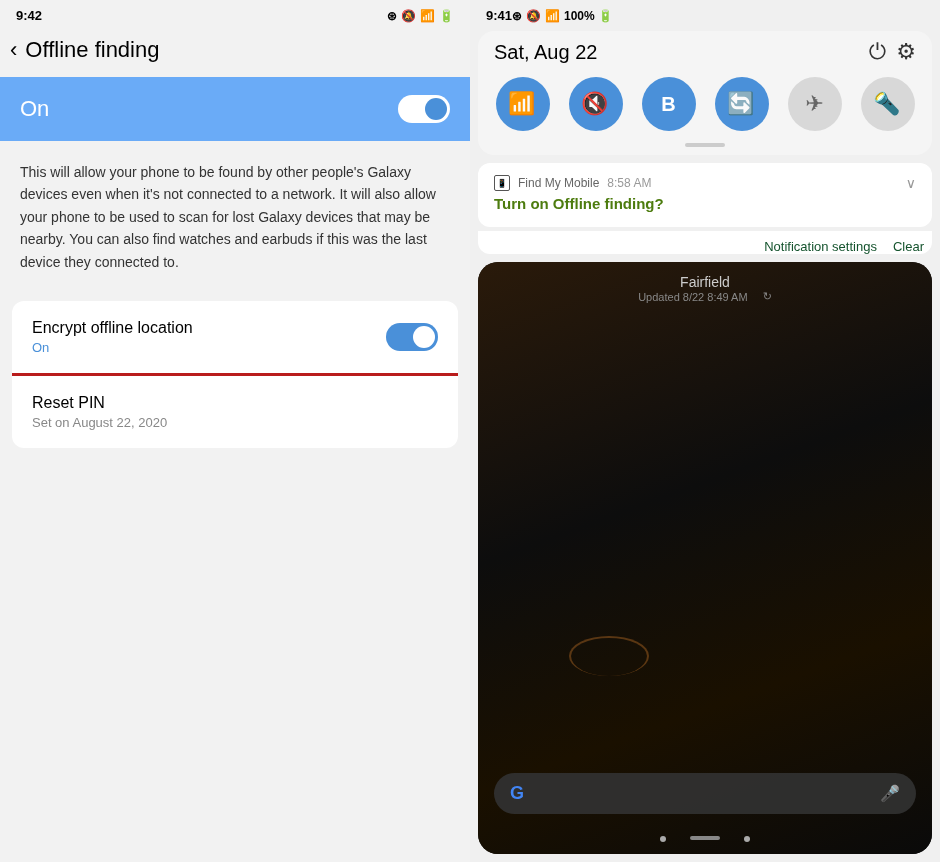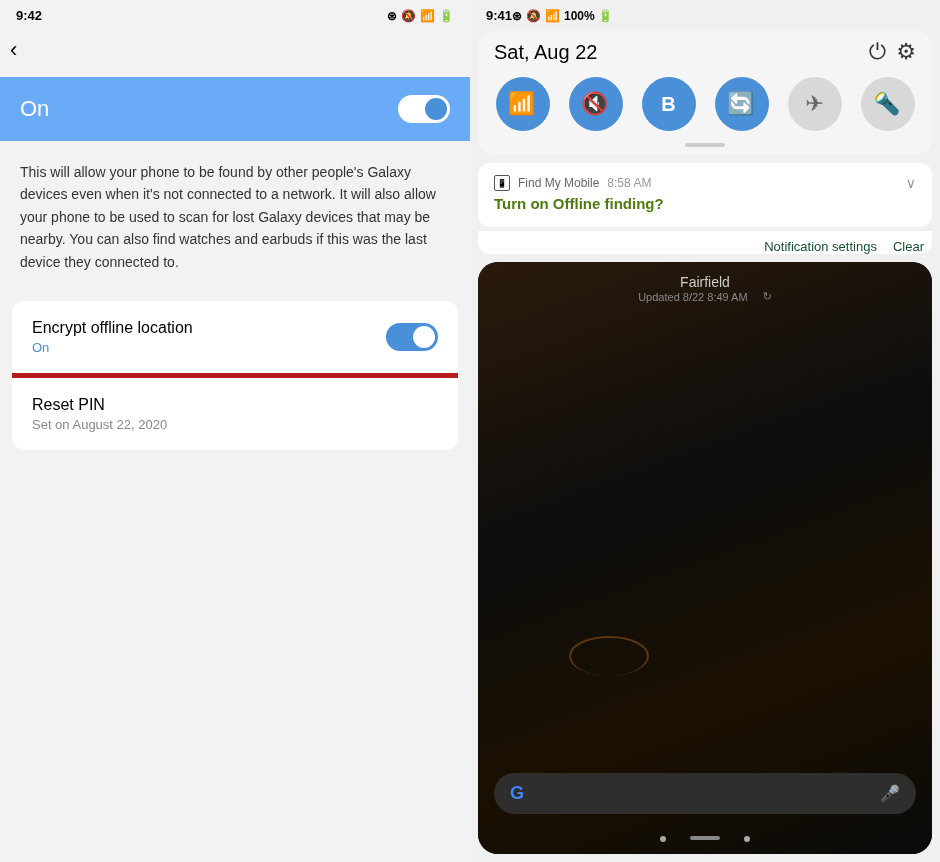--- a/index.html
+++ b/index.html
@@ -104,21 +104,21 @@
       margin: 8px 12px;
       border-radius: 12px;
       overflow: hidden;
     }
 
     .settings-row {
       padding: 18px 20px;
       display: flex;
       align-items: center;
       justify-content: space-between;
-      border-bottom: 5px solid #b91c1c;
+      border-bottom: 3px solid #b91c1c;
     }
 
     .settings-row:last-child {
       border-bottom: none;
     }
 
     .settings-row-left {
       display: flex;
       flex-direction: column;
       gap: 3px;
@@ -441,20 +441,21 @@
     <div class="status-bar-icons">
       <span>⊛</span>
       <span>🔕</span>
       <span>📶</span>
       <span>🔋</span>
     </div>
   </div>
 
   <div class="header-left">
     <span class="back-arrow">‹</span>
+    <span class="header-title">Offline finding</span>
   </div>
 
   <div class="toggle-card">
     <span class="toggle-on-text">On</span>
     <div class="toggle-switch">
       <div class="toggle-knob"></div>
     </div>
   </div>
 
   <p class="description-text">This will allow your phone to be found by other people's Galaxy devices even when it's not connected to a network. It will also allow your phone to be used to scan for lost Galaxy devices that may be nearby. You can also find watches and earbuds if this was the last device they connected to.</p>

